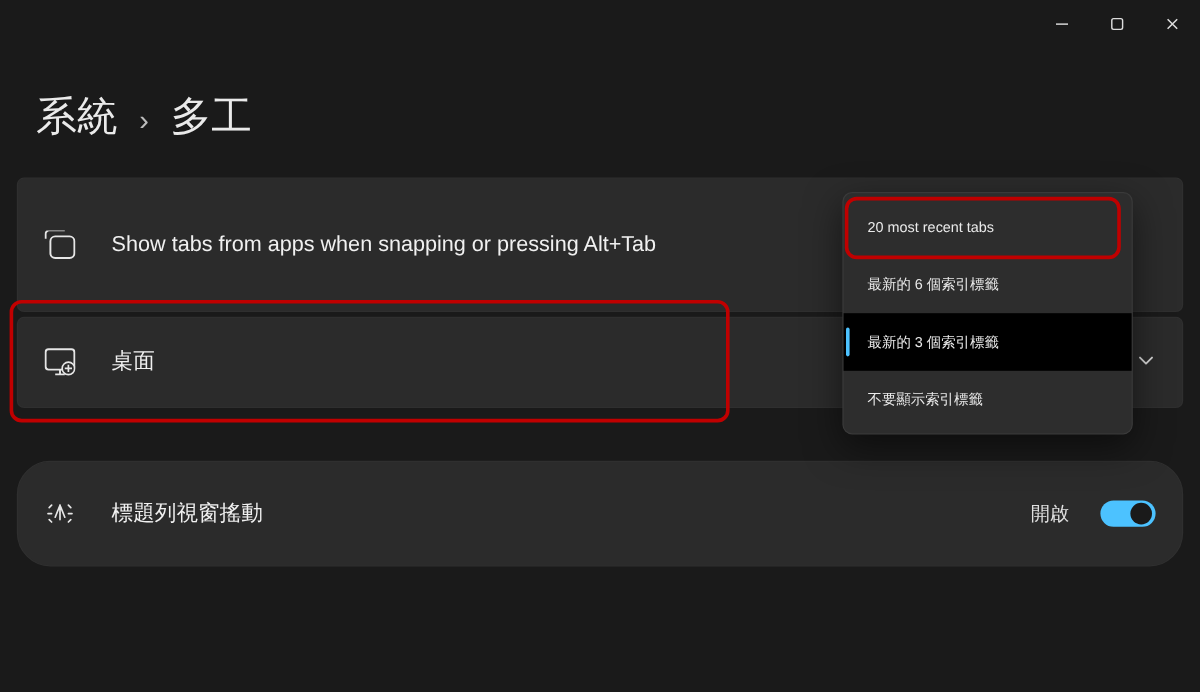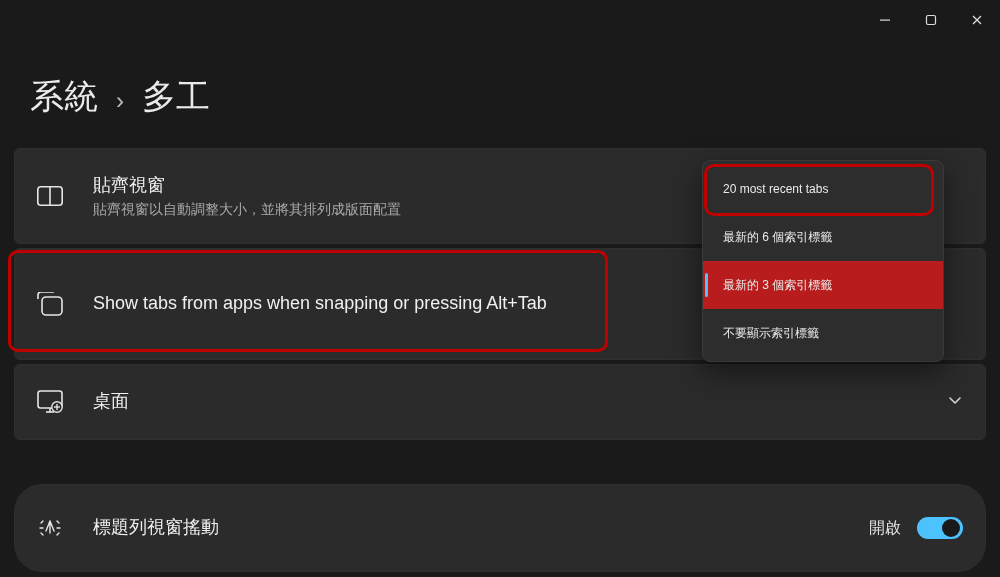--- a/index.html
+++ b/index.html
@@ -86,21 +86,21 @@
     display: flex;
     flex-direction: column;
     justify-content: center;
   }
   .row-title { font-size: 18px; color: #f0f0f0; line-height: 1.4; }
   .row-desc  { font-size: 14px; color: #a9a9a9; margin-top: 2px; line-height: 1.4; }
 
   .row-right {
     display: flex;
     align-items: center;
-    gap: 16px;
+    gap: 26px;
     color: #e0e0e0;
     font-size: 16px;
   }
 
   .chevron {
     color: #d6d6d6;
   }
 
   .toggle {
     width: 46px; height: 22px;
@@ -156,21 +156,21 @@
   .dd-item {
     height: 48px;
     display: flex;
     align-items: center;
     padding: 0 18px 0 20px;
     font-size: 12px;
     color: #eaeaea;
     position: relative;
   }
   .dd-item.selected {
-    background: #b91c1c;
+    background: #000000;
     padding-left: 20px;
   }
   .dd-item.selected::before {
     content: "";
     position: absolute;
     left: 2px;
     top: 12px;
     bottom: 12px;
     width: 3px;
     background: #4cc2ff;
@@ -199,32 +199,20 @@
 </div>
 
 <div class="breadcrumb">
   <span>系統</span>
   <span class="bc-sep">›</span>
   <span>多工</span>
 </div>
 
 <div class="panel">
 
-  <div class="row h1">
-    <div class="row-icon">
-      <svg width="26" height="20" viewBox="0 0 26 20">
-        <rect x="0.8" y="0.8" width="24.4" height="18.4" rx="3" fill="none" stroke="currentColor" stroke-width="1.6"></rect>
-        <line x1="13" y1="1" x2="13" y2="19" stroke="currentColor" stroke-width="1.6"></line>
-      </svg>
-    </div>
-    <div class="row-text">
-      <div class="row-title">貼齊視窗</div>
-      <div class="row-desc">貼齊視窗以自動調整大小，並將其排列成版面配置</div>
-    </div>
-  </div>
 
   <div class="row h2">
     <div class="row-icon">
       <svg width="26" height="24" viewBox="0 0 26 24">
         <rect x="5" y="5" width="20" height="18" rx="4" fill="none" stroke="currentColor" stroke-width="1.6"></rect>
         <path d="M1 7 V3 a3 3 0 0 1 3 -3 h13" fill="none" stroke="currentColor" stroke-width="1.6"></path>
       </svg>
     </div>
     <div class="row-text">
       <div class="row-title">Show tabs from apps when snapping or pressing Alt+Tab</div>

